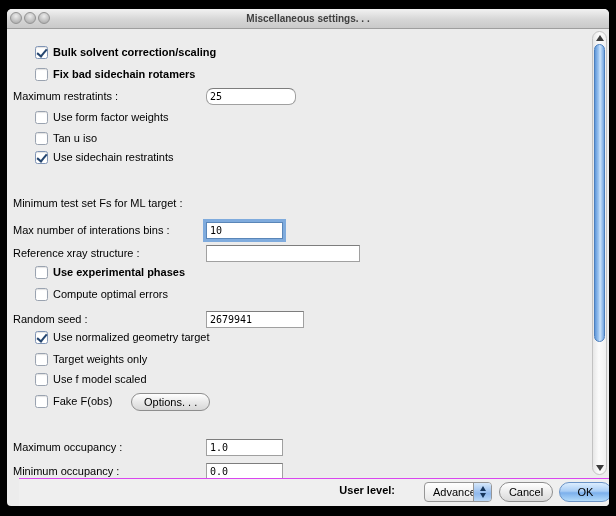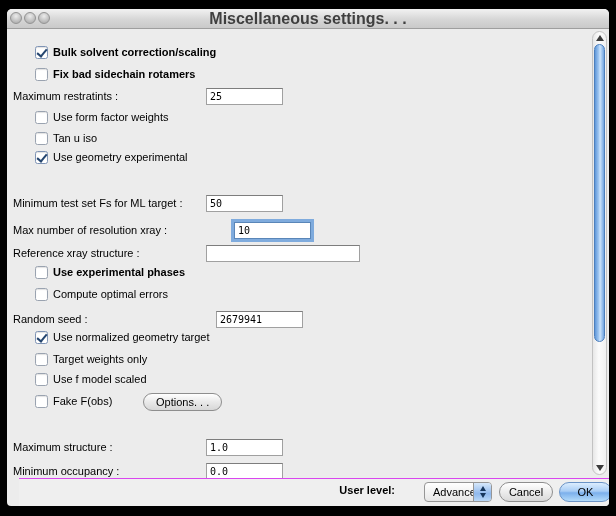--- a/index.html
+++ b/index.html
@@ -19,21 +19,21 @@
     border-bottom:1px solid #9e9e9e;
   }
   .traffic{position:absolute;left:3px;top:3px;display:flex;gap:2px;}
   .light{
     width:12px;height:12px;border-radius:50%;
     background:radial-gradient(circle at 50% 32%,#ececec,#b4b4b4 75%);
     border:1px solid #939393;box-sizing:border-box;
   }
   .title{
     position:absolute;left:0;right:0;top:0;height:19px;line-height:19px;
-    text-align:center;font-size:16px;font-weight:bold;color:#3f3f3f;
+    text-align:center;font-size:10px;font-weight:bold;color:#3f3f3f;
   }
   
   .content{
     position:absolute;left:0;top:20px;width:100%;height:449px;
     background:#ececec;overflow:hidden;
   }
   .row{position:absolute;left:0;width:586px;}
   .row.cb{left:28px;height:14px;display:flex;align-items:flex-start;}
   .checkbox{
     width:13px;height:13px;box-sizing:border-box;background:#fff;
@@ -53,29 +53,29 @@
     position:absolute;left:6px;top:0;height:17px;line-height:17px;
     font-size:11px;color:#000;white-space:nowrap;
   }
   .tfield{
     position:absolute;top:0;height:17px;box-sizing:border-box;
     background:#fff;border:1px solid #a0a0a0;border-top-color:#7d7d7d;
     font-family:"DejaVu Sans Mono", monospace;font-size:10px;color:#000;
     padding:0 3px;margin:0;border-radius:0;outline:none;
   }
   .tfield.focused{
-    box-shadow:0 0 0 3px #7fabdd;border-color:#5a86b8;margin-left:28px;
+    box-shadow:0 0 0 3px #7fabdd;border-color:#5a86b8;
   }
   .pillbtn{
     height:18px;box-sizing:border-box;border-radius:9px;
     background:linear-gradient(#ffffff,#e9e9e9 50%,#d7d7d7);
     border:1px solid #8e8e8e;font-size:11px;color:#000;
     padding:0 12px;line-height:16px;font-family:"Liberation Sans", sans-serif;
   }
-  .optionsbtn{position:absolute;left:96px;top:-2px;margin-left:12px;}
+  .optionsbtn{position:absolute;left:96px;top:-2px;}
   
   .scrollbar{
     position:absolute;right:2px;top:2px;width:15px;height:444px;
     background:linear-gradient(90deg,#e7e7e7,#fbfbfb 45%,#f1f1f1);
     border:1px solid #c2c2c2;border-radius:8px;box-sizing:border-box;
   }
   .sb-thumb{
     position:absolute;left:1px;top:12px;width:11px;height:298px;border-radius:6px;
     background:linear-gradient(90deg,#5f97d9,#a9cdf4 45%,#cfe6fc 55%,#6fa3e0);
     border:1px solid #4d7fbc;box-sizing:border-box;
@@ -148,69 +148,68 @@
       <span class="cblabel bold">Bulk solvent correction/scaling</span>
     </div>
 
     <div class="row cb" style="top:39px">
       <span class="checkbox"></span>
       <span class="cblabel bold">Fix bad sidechain rotamers</span>
     </div>
 
     <div class="row" style="top:59px;height:17px">
       <span class="flabel">Maximum restratints :</span>
-      <input class="tfield" style="left: 199px; width: 77px;" value="25">
+      <input class="tfield" style="left: 199px; width: 90px; border-radius: 7px;" value="25">
     </div>
 
     <div class="row cb" style="top:82px">
       <span class="checkbox"></span>
       <span class="cblabel">Use form factor weights</span>
     </div>
 
     <div class="row cb" style="top:103px">
       <span class="checkbox"></span>
       <span class="cblabel">Tan u iso</span>
     </div>
 
     <div class="row cb" style="top:122px">
       <span class="checkbox checked">
           <span class="check"></span>
         </span>
-      <span class="cblabel">Use geometry experimental</span>
+      <span class="cblabel">Use sidechain restratints</span>
     </div>
 
 
     <div class="row" style="top:166px;height:17px">
       <span class="flabel">Minimum test set Fs for ML target :</span>
-      <input class="tfield" style="left: 199px; width: 77px;" value="50">
     </div>
 
     <div class="row" style="top:193px;height:17px">
-      <span class="flabel">Max number of resolution xray :</span>
+      <span class="flabel">Max number of interations bins :</span>
       <input class="tfield focused" style="left: 199px; width: 77px;" value="10">
     </div>
 
     <div class="row" style="top:216px;height:17px">
       <span class="flabel">Reference xray structure :</span>
       <input class="tfield" style="left: 199px; width: 154px;" value="">
     </div>
 
     <div class="row cb" style="top:237px">
       <span class="checkbox"></span>
       <span class="cblabel bold">Use experimental phases</span>
     </div>
 
     <div class="row cb" style="top:259px">
       <span class="checkbox"></span>
       <span class="cblabel">Compute optimal errors</span>
     </div>
 
     <div class="row" style="top:282px;height:17px">
       <span class="flabel">Random seed :</span>
-      <input class="tfield" style="left: 209px; width: 87px;" value="2679941">
+      <input class="tfield" style="left: 199px; width: 98px;" value="2679941">
     </div>
 
     <div class="row cb" style="top:302px">
       <span class="checkbox checked">
           <span class="check"></span>
         </span>
       <span class="cblabel">Use normalized geometry target</span>
     </div>
 
     <div class="row cb" style="top:324px">
@@ -224,21 +223,21 @@
     </div>
 
     <div class="row cb" style="top:366px">
       <span class="checkbox"></span>
       <span class="cblabel">Fake F(obs)</span>
       <button class="pillbtn optionsbtn">Options. . .</button>
     </div>
 
 
     <div class="row" style="top:410px;height:17px">
-      <span class="flabel">Maximum structure :</span>
+      <span class="flabel">Maximum occupancy :</span>
       <input class="tfield" style="left: 199px; width: 77px;" value="1.0">
     </div>
 
     <div class="row" style="top:434px;height:17px">
       <span class="flabel">Minimum occupancy :</span>
       <input class="tfield" style="left: 199px; width: 77px;" value="0.0">
     </div>
 
     <div class="scrollbar">
       <span class="sb-arrow up"></span>

